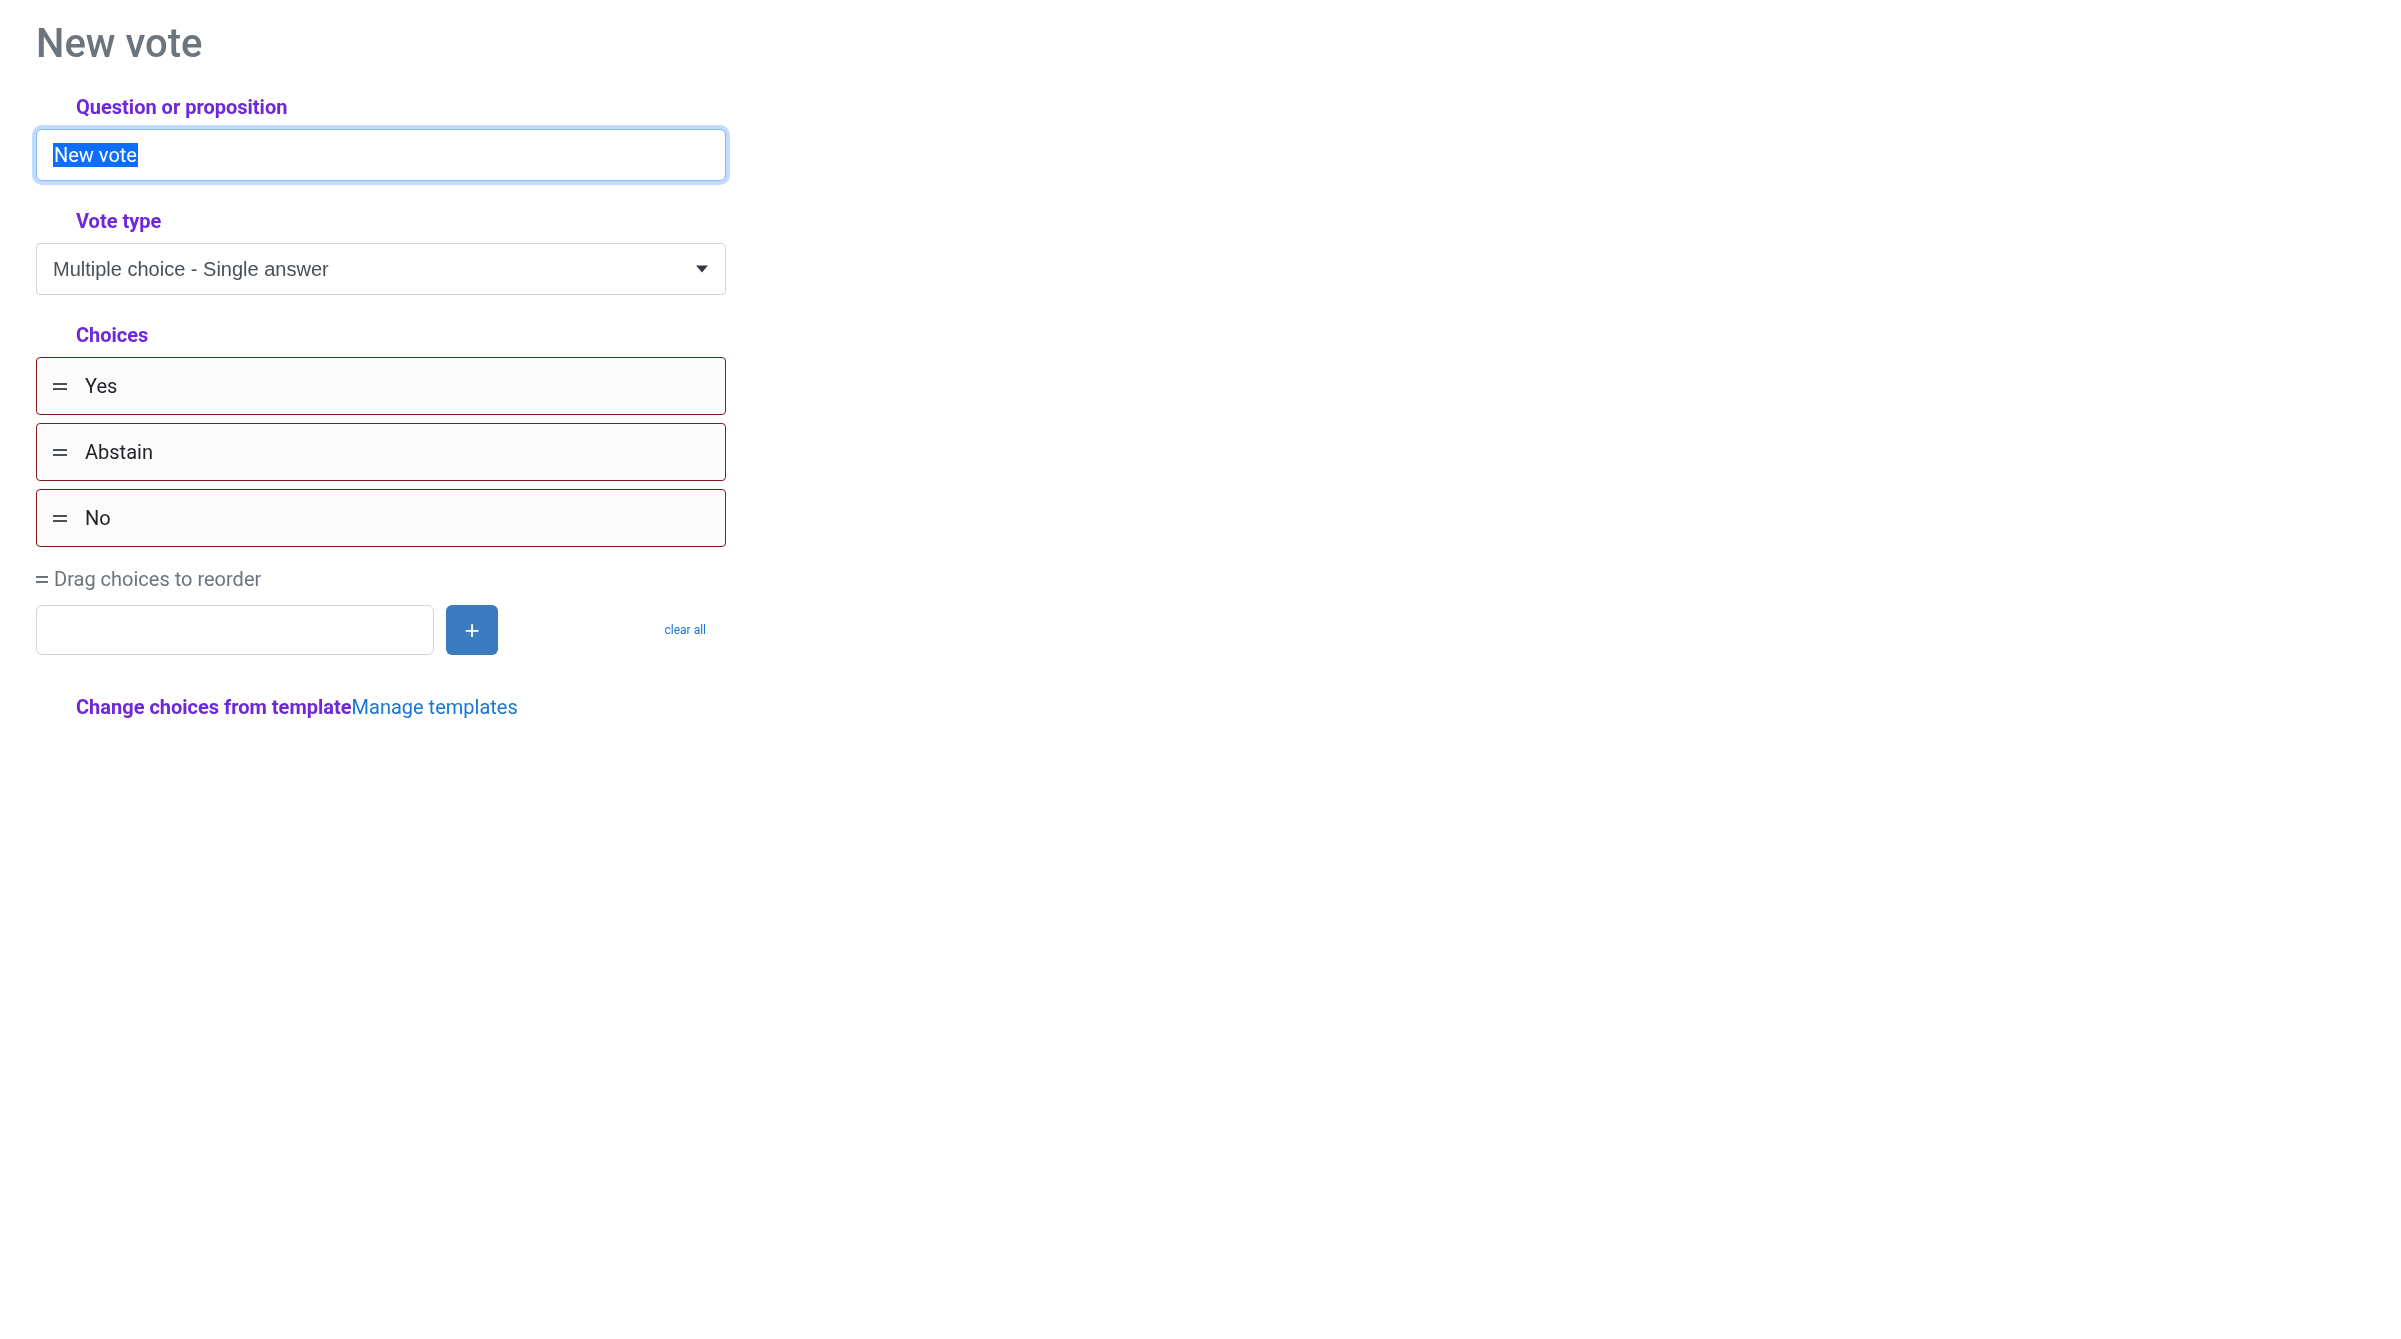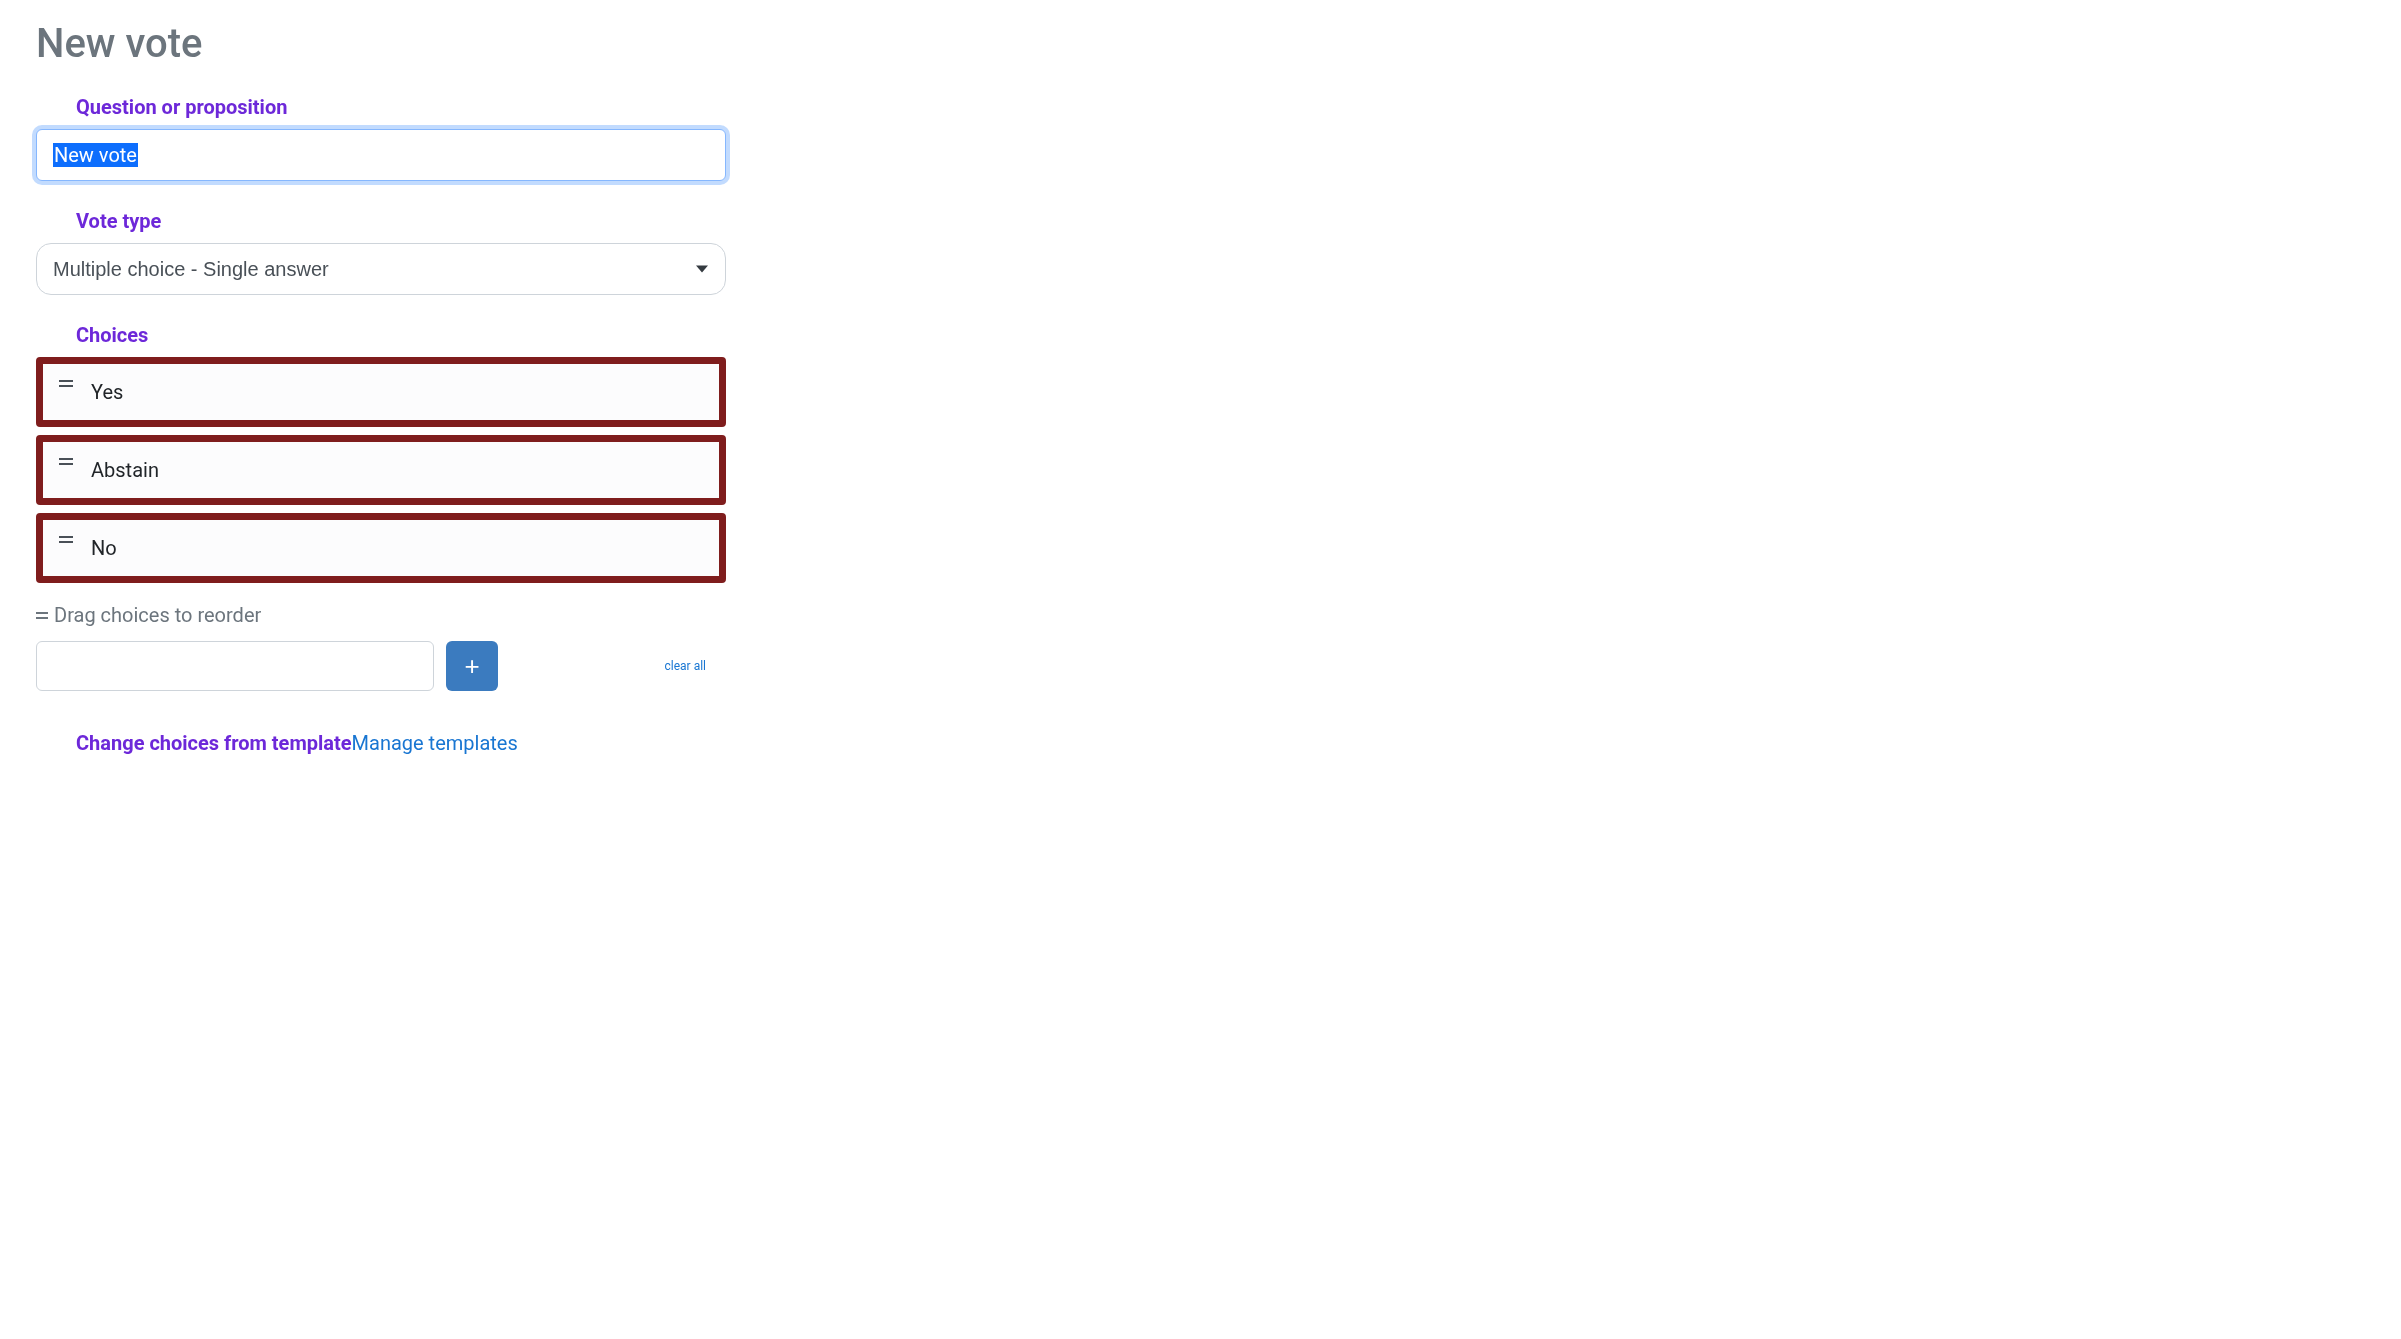--- a/index.html
+++ b/index.html
@@ -54,21 +54,21 @@
       padding: 0 1px;
     }
     .form-select {
       width: 100%;
       padding: 10px 40px 10px 16px;
       font-size: 20px;
       line-height: 1.5;
       color: #495057;
       background-color: #fff;
       border: 1px solid #ced4da;
-      border-radius: 15px;
+      border-radius: 4px;
       appearance: none;
       background-image: none;
       position: relative;
     }
     .select-wrapper {
       position: relative;
     }
     .select-wrapper::after {
       content: "";
       position: absolute;
@@ -77,24 +77,24 @@
       transform: translateY(-50%);
       width: 0;
       height: 0;
       border-left: 6px solid transparent;
       border-right: 6px solid transparent;
       border-top: 7px solid #343a40;
       pointer-events: none;
     }
     .choice-item {
       display: flex;
-      align-items: flex-start;
+      align-items: center;
       padding: 16px 16px;
       background: #fcfcfd;
-      border: 7px solid #7f1d1d;
+      border: 1px solid #7f1d1d;
       border-radius: 4px;
       margin-bottom: 8px;
     }
     .drag-handle {
       display: inline-flex;
       flex-direction: column;
       gap: 3px;
       margin-right: 18px;
       cursor: grab;
     }

